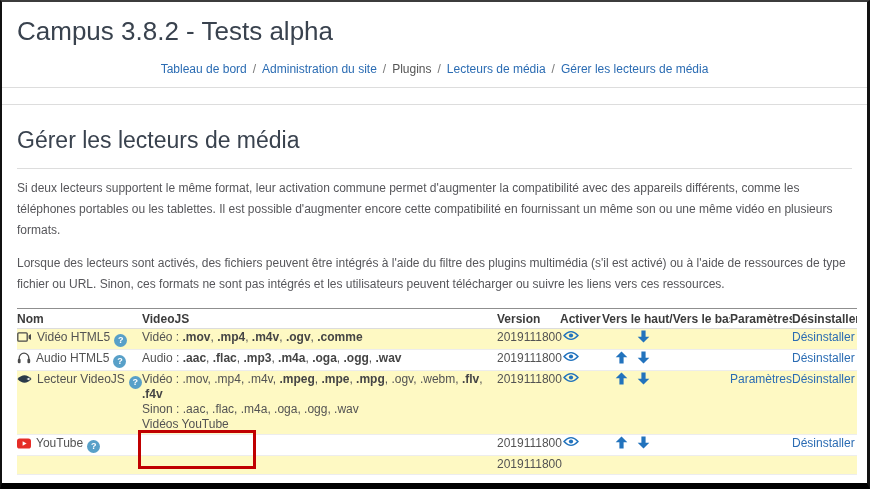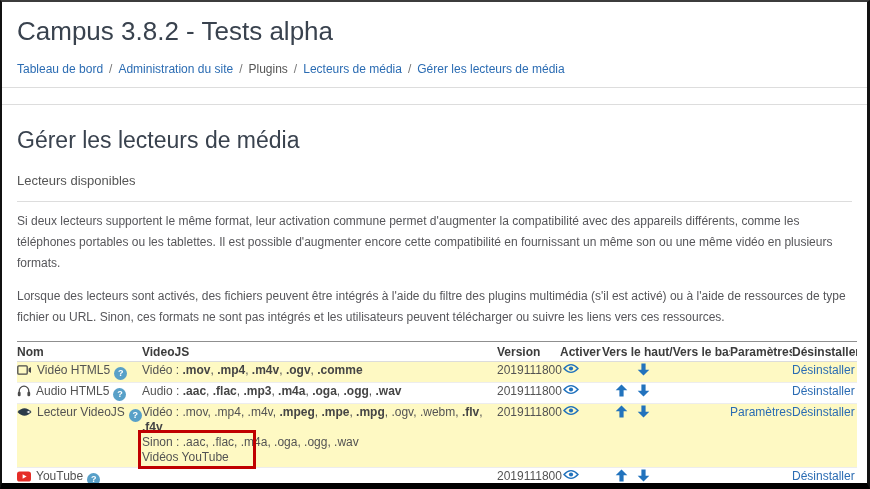--- a/index.html
+++ b/index.html
@@ -13,21 +13,21 @@
     border-bottom:6px solid #000;
     font-family:"Liberation Sans", sans-serif;
     color:#535353;
     overflow:hidden;
     background:#fff;
   }
   a{text-decoration:none;color:#2b6cb3;cursor:pointer;}
   
   .site-header{padding:13px 15px 11px 15px;border-bottom:1px solid #ddd;}
   .site-title{margin:0;font-size:26px;font-weight:400;color:#39424e;line-height:33px;}
-  .breadcrumb{margin-top:14px;font-size:12px;color:#666;}
+  .breadcrumb{margin-top:14px;font-size:12px;color:#666;text-align:center;}
   .breadcrumb a{color:#2b6cb3;}
   .breadcrumb .sep{color:#777;margin:0 6px;}
   .breadcrumb .plain{color:#555;}
   .header-gap{height:16px;border-bottom:1px solid #ddd;}
   
   .main{padding:0 15px;}
   .page-heading{margin:21px 0 0 0;font-size:23px;font-weight:400;color:#39424e;line-height:29px;}
   .section-heading{margin:18px 0 0 0;font-size:13px;font-weight:400;color:#555;}
   .rule{border:none;border-top:1px solid #ddd;margin:13px 0 0 0;}
   .desc{font-size:12px;line-height:21px;color:#56565a;margin:9px 0 0 0;}
@@ -69,21 +69,20 @@
 
   <header class="site-header">
     <h1 class="site-title">Campus 3.8.2 - Tests alpha</h1>
     <nav class="breadcrumb"><a>Tableau de bord</a><span class="sep">/</span><a>Administration du site</a><span class="sep">/</span><span class="plain">Plugins</span><span class="sep">/</span><a>Lecteurs de média</a><span class="sep">/</span><a>Gérer les lecteurs de média</a></nav>
   </header>
 
   <div class="header-gap"></div>
 
   <main class="main">
     <h2 class="page-heading">Gérer les lecteurs de média</h2>
-    <h3 class="section-heading">Lecteurs disponibles</h3>
     <hr class="rule">
     <p class="desc">Si deux lecteurs supportent le même format, leur activation commune permet d'augmenter la compatibilité avec des appareils différents, comme les téléphones portables ou les tablettes. Il est possible d'augmenter encore cette compatibilité en fournissant un même son ou une même vidéo en plusieurs formats.</p>
     <p class="desc">Lorsque des lecteurs sont activés, des fichiers peuvent être intégrés à l'aide du filtre des plugins multimédia (s'il est activé) ou à l'aide de ressources de type fichier ou URL. Sinon, ces formats ne sont pas intégrés et les utilisateurs peuvent télécharger ou suivre les liens vers ces ressources.</p>
 
     <table class="players">
       <colgroup>
           <col style="width: 125px;">
           <col style="width: 355px;">
           <col style="width: 63px;">
           <col style="width: 42px;">

